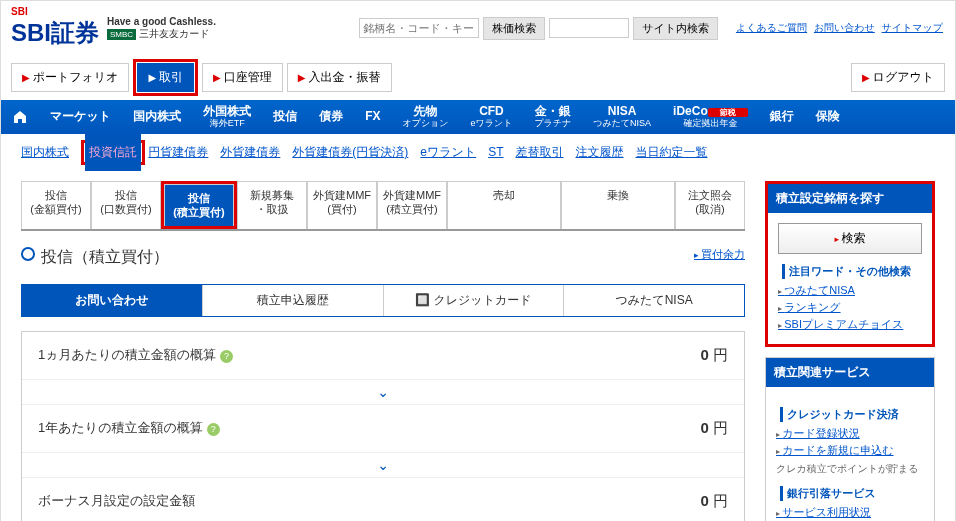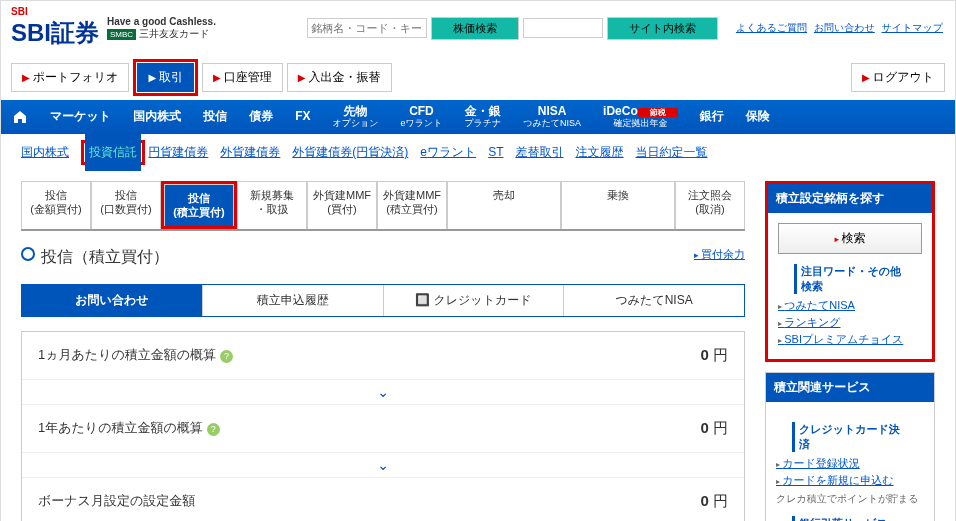--- a/index.html
+++ b/index.html
@@ -7,37 +7,37 @@
 .container{width:956px;margin:0 auto;border:1px solid #ddd}
 .top-bar{display:flex;align-items:center;padding:6px 10px;gap:8px}
 .logo-area{display:flex;align-items:center;gap:8px}
 .logo-sbi{font-size:24px;font-weight:bold;color:#003399}
 .logo-sbi .small{font-size:10px;color:#d00;display:block;line-height:1}
 .logo-smbc{font-size:10px}
 .cashless{font-size:10px;font-weight:bold;color:#333}
 .smbc-box{background:#0a6b3d;color:#fff;font-size:8px;padding:1px 3px}
 .search-area{display:flex;gap:4px;margin-left:auto;align-items:center}
 .search-input{border:1px solid #ccc;padding:3px;font-size:11px;width:120px}
-.search-btn{border:1px solid #ccc;background:#14b8a6;padding:3px 21px;font-size:11px;cursor:pointer}
+.search-btn{border:1px solid #ccc;background:#e5e5e5;padding:3px 8px;font-size:11px;cursor:pointer}
 .top-links{font-size:10px;color:#0055cc;margin-left:8px}
 .top-links a{color:#0055cc;text-decoration:underline;cursor:pointer;margin:0 2px}
 .action-bar{display:flex;align-items:center;padding:4px 10px;gap:4px;justify-content:flex-end}
 .action-btn{border:1px solid #ccc;background:#fff;padding:5px 10px;font-size:12px;cursor:pointer;display:flex;align-items:center;gap:3px}
 .action-btn.active{background:#0055bb;color:#fff;border-color:#0055bb}
 .arrow{color:#d00;font-size:10px}
 .action-btn.active .arrow{color:#fff}
 .highlight-red{border:3px solid #d00!important}
 .main-nav{background:linear-gradient(#0066cc,#0055bb);display:flex;align-items:flex-end;height:34px}
 .main-nav a{color:#fff;text-decoration:none;font-size:12px;font-weight:bold;padding:0 11px;display:flex;flex-direction:column;align-items:center;justify-content:center;height:34px;cursor:pointer;line-height:1.1}
 .main-nav a .sub{font-size:9px;font-weight:normal}
 .home-icon{width:16px;height:16px}
 .tax-badge{background:#d00;color:#fff;font-size:8px;padding:0 12px;border-radius:2px}
 .sub-nav{padding:6px 20px;font-size:12px}
 .sub-nav a{color:#0055cc;text-decoration:underline;cursor:pointer;margin-right:12px}
-.sub-nav a.active{background:#0055bb;color:#5eead4;padding:12px 4px;text-decoration:none}
+.sub-nav a.active{background:#0055bb;color:#f9a8d4;padding:12px 4px;text-decoration:none}
 .content{display:flex;padding:10px 20px;gap:20px}
 .main{flex:1}
 .side{width:170px}
 .tab-row{display:flex;border-bottom:2px solid #999}
 .tab{border:1px solid #ccc;border-bottom:none;padding:6px 4px;text-align:center;font-size:11px;cursor:pointer;background:#fff;min-width:70px;line-height:1.3}
 .tab.active{background:#0055bb;color:#fff;font-weight:bold}
 .tab.wide{flex:1}
 .page-title{display:flex;align-items:flex-start;gap:6px;margin:16px 0;font-size:16px;color:#333}
 .title-icon{width:14px;height:14px;border:2px solid #0055bb;border-radius:50%}
 .buyp-link{margin-left:auto;font-size:11px;color:#0055cc;text-decoration:underline;cursor:pointer}
@@ -53,21 +53,21 @@
 .summary-val{font-size:15px;color:#333}
 .help-icon{display:inline-block;width:13px;height:13px;background:#9c6;color:#fff;border-radius:50%;font-size:9px;text-align:center;line-height:13px;margin-left:4px}
 .chev{color:#0055bb;font-size:14px;margin-left:auto;margin-right:auto;cursor:pointer}
 .next-row{padding:12px 16px;font-size:13px;display:flex;gap:20px}
 .side-box{border:1px solid #ccc;margin-bottom:10px}
 .side-box.highlight{border:3px solid #d00}
 .side-head{background:#0055bb;color:#fff;padding:6px 8px;font-size:12px;font-weight:bold}
 .side-body{padding:10px}
 .side-search-btn{width:100%;border:1px solid #999;background:linear-gradient(#fff,#eee);padding:6px;font-size:12px;cursor:pointer;font-weight:normal}
 .side-search-btn::before{content:"▸ ";color:#d00;font-size:9px}
-.side-subhead{color:#0055bb;font-weight:bold;font-size:11px;margin:10px 16px 4px;border-left:3px solid #0055bb;padding-left:4px}
+.side-subhead{color:#0055bb;font-weight:bold;font-size:11px;margin:10px 4px 4px;border-left:3px solid #0055bb;padding-left:4px}
 .side-link{display:block;color:#0055cc;text-decoration:underline;font-size:11px;margin:2px 0;cursor:pointer}
 .side-link::before{content:"▸ ";font-size:8px;color:#666}
 .side-note{font-size:10px;color:#666;margin-top:4px}
 .logout-wrap{margin-left:auto}
 </style>
 </head>
 <body>
 
 <div class="container">
   <div class="top-bar">
@@ -126,20 +126,24 @@
           <path d="M8 2l6 5v7h-4v-4H6v4H2V7z"></path>
         </svg>
       </a>
   <a>
         <span>マーケット</span>
       </a>
       <a>
         <span>国内株式</span>
       </a>
       <a>
+        <span>外国株式</span>
+        <span class="sub">海外ETF</span>
+      </a>
+      <a>
         <span>投信</span>
       </a>
       <a>
         <span>債券</span>
       </a>
       <a>
         <span>FX</span>
       </a>
       <a>
         <span>先物</span>

